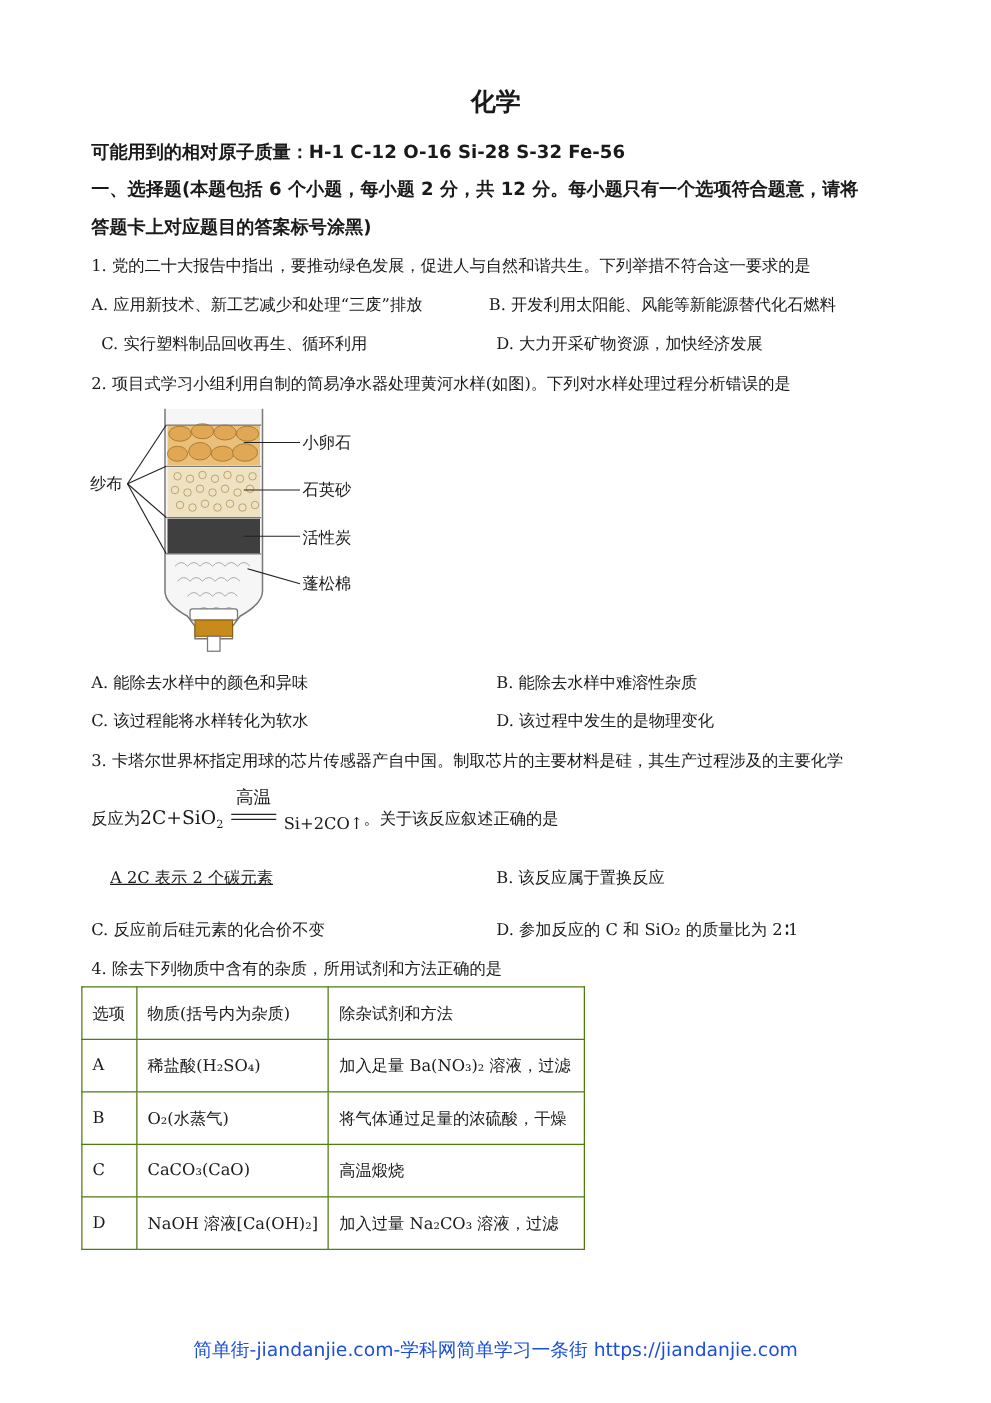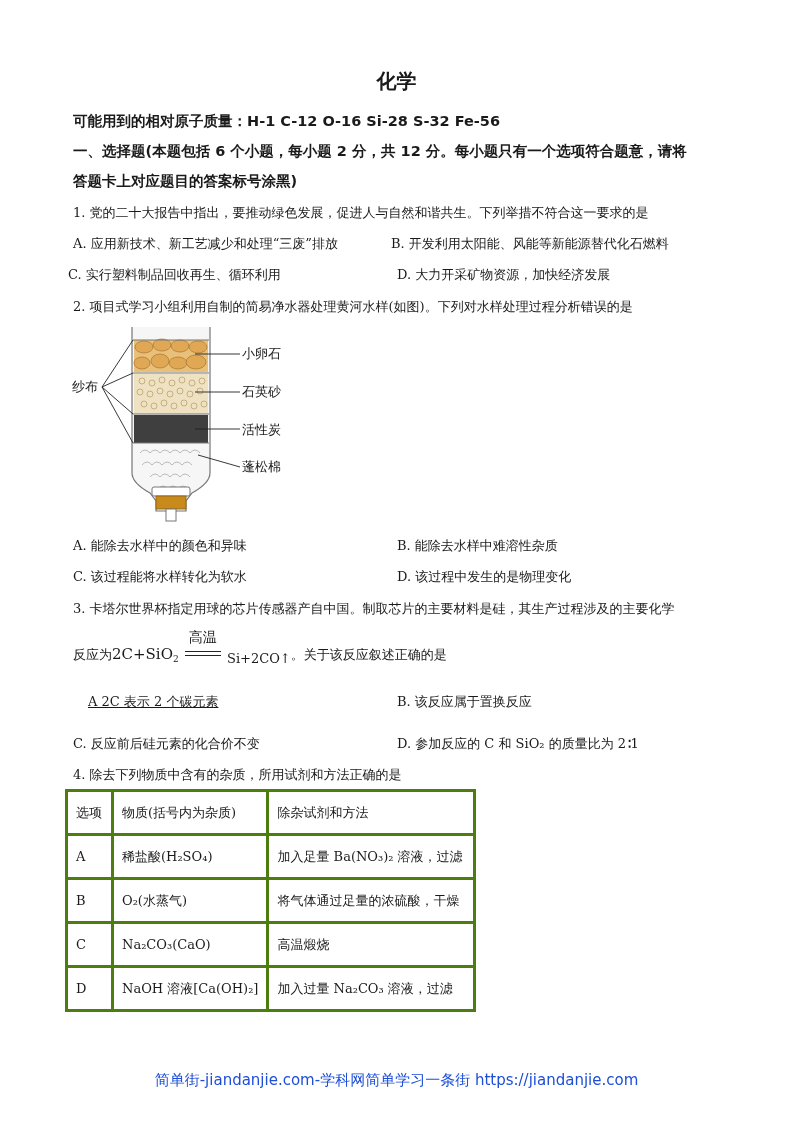--- a/index.html
+++ b/index.html
@@ -10,41 +10,41 @@
              font-family: "DejaVu Sans", sans-serif; }
     .bold { font-weight: bold; font-size: 14.5px; font-family: "DejaVu Sans", sans-serif; }
     .q { font-size: 13px; }
     .opt { font-size: 13px; }
     .sub { font-size: 9px; vertical-align: -3px; }
     .eq-wrap { display: inline-block; position: relative; width: 36px; height: 14px; vertical-align: middle; margin: 0 2px; }
     .eq-top { position: absolute; top: -20px; left: 0; width: 36px; text-align: center; font-size: 14px; }
     .eq-line1 { position: absolute; top: 2px; left: 0; width: 36px; border-top: 1.3px solid #222; }
     .eq-line2 { position: absolute; top: 6px; left: 0; width: 36px; border-top: 1.3px solid #222; }
     table.t { position: absolute; left: 65px; top: 789px; border-collapse: collapse; font-size: 13px; }
-    table.t td { border: 3px solid #4d7c0f; height: 41px; padding: 0 8px; vertical-align: middle; white-space: nowrap; }
+    table.t td { border: 1px solid #4d7c0f; height: 41px; padding: 0 8px; vertical-align: middle; white-space: nowrap; }
     table.t td.c1 { width: 27px; }
     table.t td.c2 { width: 126px; }
     table.t td.c3 { width: 188px; }
     .footer { left: 0; width: 793px; top: 1071px; text-align: center; font-size: 15px; color: #1d4ed8;
               font-family: "DejaVu Sans", sans-serif; }
     .fig { position: absolute; left: 70px; top: 325px; width: 240px; height: 200px; }
     .fig-label { position: absolute; font-size: 13px; white-space: nowrap; text-align: right; }
   </style>
 </head>
 <body>
 
 <div class="abs title">化学</div>
 <div class="abs bold" style="left:73px; top:112px;">可能用到的相对原子质量：H-1 C-12 O-16 Si-28 S-32 Fe-56</div>
 <div class="abs bold" style="left:73px; top:142px;">一、选择题(本题包括 6 个小题，每小题 2 分，共 12 分。每小题只有一个选项符合题意，请将</div>
 <div class="abs bold" style="left:73px; top:172px;">答题卡上对应题目的答案标号涂黑)</div>
 
 <div class="abs q" style="left:73px; top:204px;">1. 党的二十大报告中指出，要推动绿色发展，促进人与自然和谐共生。下列举措不符合这一要求的是</div>
 <div class="abs opt" style="left:73px; top:235px;">A. 应用新技术、新工艺减少和处理“三废”排放</div>
 <div class="abs opt" style="left:391px; top:235px;">B. 开发利用太阳能、风能等新能源替代化石燃料</div>
-<div class="abs opt" style="left:68px; top:266px;">C. 实行塑料制品回收再生、循环利用</div>
+<div class="abs opt" style="left:81px; top:266px;">C. 实行塑料制品回收再生、循环利用</div>
 <div class="abs opt" style="left:397px; top:266px;">D. 大力开采矿物资源，加快经济发展</div>
 
 <div class="abs q" style="left:73px; top:298px;">2. 项目式学习小组利用自制的简易净水器处理黄河水样(如图)。下列对水样处理过程分析错误的是</div>
 
 <div class="fig">
   <svg width="240" height="200" viewBox="0 0 240 200">
 
     <path d="M60,2 L60,150 Q60,160 75,170 L82,178 L82,158 Z" fill="none"></path>
     <path d="M62,2 L62,148 Q62,158 80,168 L86,176 L86,186 L116,186 L116,176 L122,168 Q140,158 140,148 L140,2" fill="#f6f6f6" stroke="#777" stroke-width="1.2"></path>
 
@@ -155,21 +155,21 @@
     <td>稀盐酸(H₂SO₄)</td>
     <td>加入足量 Ba(NO₃)₂ 溶液，过滤</td>
   </tr>
   <tr>
     <td>B</td>
     <td>O₂(水蒸气)</td>
     <td>将气体通过足量的浓硫酸，干燥</td>
   </tr>
   <tr>
     <td>C</td>
-    <td>Na₂CO₃(CaO)</td>
+    <td>CaCO₃(CaO)</td>
     <td>高温煅烧</td>
   </tr>
   <tr>
     <td>D</td>
     <td>NaOH 溶液[Ca(OH)₂]</td>
     <td>加入过量 Na₂CO₃ 溶液，过滤</td>
   </tr>
 </tbody>
   </table>
 

